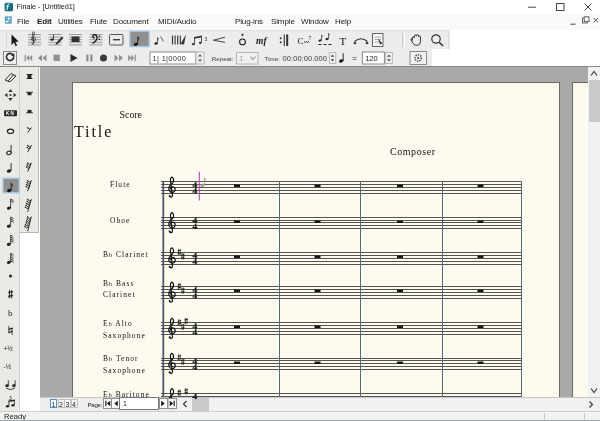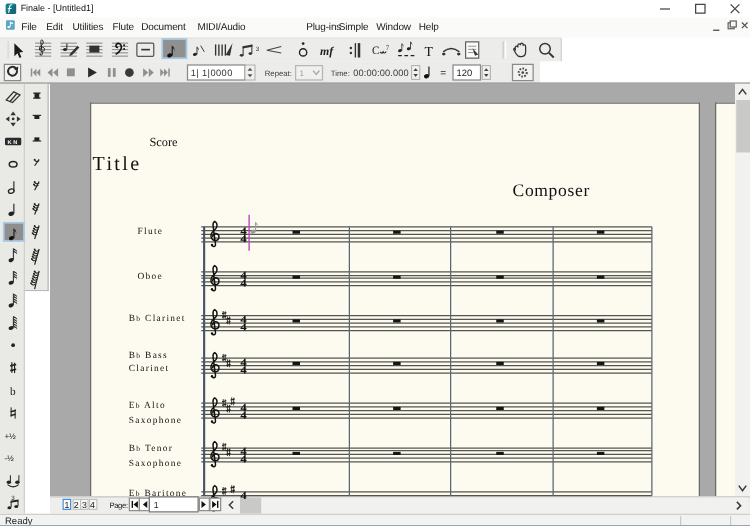--- a/index.html
+++ b/index.html
@@ -30,27 +30,27 @@
 #winborder{left:0;top:0;width:600px;height:421px;border-bottom:1px solid #98a6b5;box-sizing:border-box;pointer-events:none;}
 .lab{position:absolute;font-family:"Liberation Serif",serif;font-weight:normal;font-size:7.5px;letter-spacing:1.05px;color:#111;white-space:nowrap;}
 .fl{font-size:6px;font-family:"Liberation Serif",serif;}
 </style>
 </head>
 <body>
 <div class="abs" id="titlebar"></div>
 <div class="abs" id="titletext">Finale - [Untitled1]</div>
 <div class="abs" id="menubar"></div>
 <div class="mi" style="left:17px;">File</div>
-<div class="mi" style="left:37px;">Edit</div>
+<div class="mi" style="left:37px;font-weight:bold;">Edit</div>
 <div class="mi" style="left:58px;">Utilities</div>
 <div class="mi" style="left:90px;">Flute</div>
 <div class="mi" style="left:113px;">Document</div>
 <div class="mi" style="left:158px;">MIDI/Audio</div>
 <div class="mi" style="left:194px;margin-top:16px;">Tools</div>
-<div class="mi" style="left:245px;">Plug-ins</div>
+<div class="mi" style="left:235px;">Plug-ins</div>
 <div class="mi" style="left:271px;">Simple</div>
 <div class="mi" style="left:301px;">Window</div>
 <div class="mi" style="left:335px;">Help</div>
 <div class="abs" id="toolbar1"></div>
 <div class="abs" id="toolbar2"></div>
 <div class="abs" id="docline"></div>
 <div class="abs" id="docarea"></div>
 <div class="abs" id="page1"></div>
 <div class="abs" id="page2"></div>
 <div class="abs" id="vscroll"></div>
@@ -62,21 +62,21 @@
 <div class="abs" id="hscrolltrack"></div>
 <div class="abs" id="hthumb"></div>
 <div class="abs" id="statusbar"></div>
 <div class="sb" style="left:4px;">Ready</div>
 <div class="sb" style="left:549px;margin-top:28px;">NUM</div>
 <div class="abs" style="left:544px;top:412.5px;width:1px;height:8px;background:#c9c9c7;"></div>
 <div class="abs" style="left:583.5px;top:412.5px;width:1px;height:8px;background:#c9c9c7;"></div>
 
 <div class="abs serif" style="left:109.5px;top:109.2px;font-size:9.9px;color:#111;margin-left:10px;">Score</div>
 <div class="abs serif" id="title" style="left:74px;top:122.6px;width:488px;font-size:16px;letter-spacing:1.9px;color:#111;">Title</div>
-<div class="abs serif" style="left:366px;top:145.6px;width:150px;text-align:center;font-size:14px;letter-spacing:0.55px;color:#111;">Composer</div>
+<div class="abs serif" style="left:390px;top:145.6px;width:150px;text-align:left;font-size:10px;letter-spacing:0.55px;color:#111;">Composer</div>
 <div id="labels">
 <div class="lab" style="left:110px;top:180.1px;">Flute</div>
 <div class="lab" style="left:110px;top:216.4px;">Oboe</div>
 <div class="lab" style="left:103px;top:249.6px;">B<span class="fl">b</span> Clarinet</div>
 <div class="lab" style="left:103px;top:278.5px;">B<span class="fl">b</span> Bass</div>
 <div class="lab" style="left:103px;top:290.2px;">Clarinet</div>
 <div class="lab" style="left:103px;top:319.1px;">E<span class="fl">b</span> Alto</div>
 <div class="lab" style="left:103px;top:330.8px;">Saxophone</div>
 <div class="lab" style="left:103px;top:354.4px;">B<span class="fl">b</span> Tenor</div>
 <div class="lab" style="left:103px;top:366.1px;">Saxophone</div>

